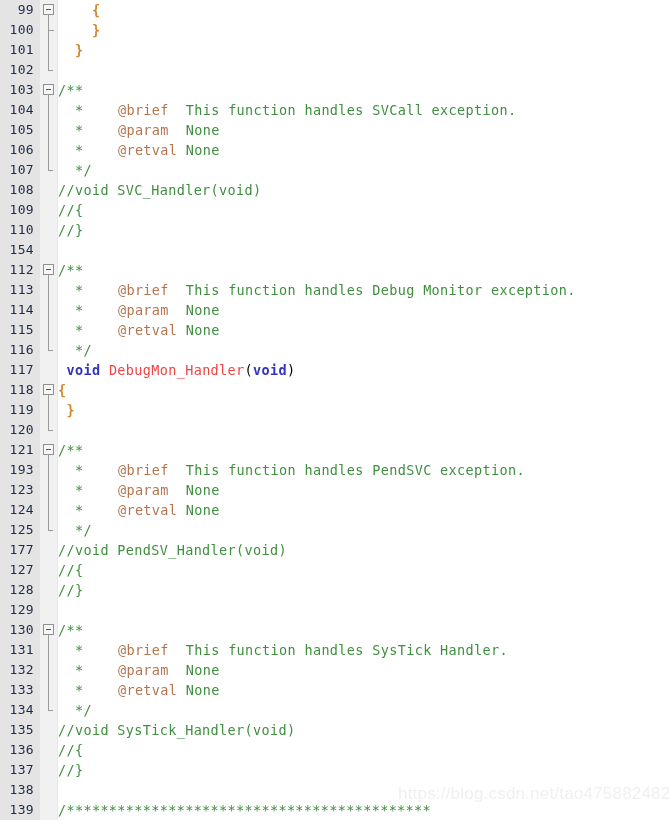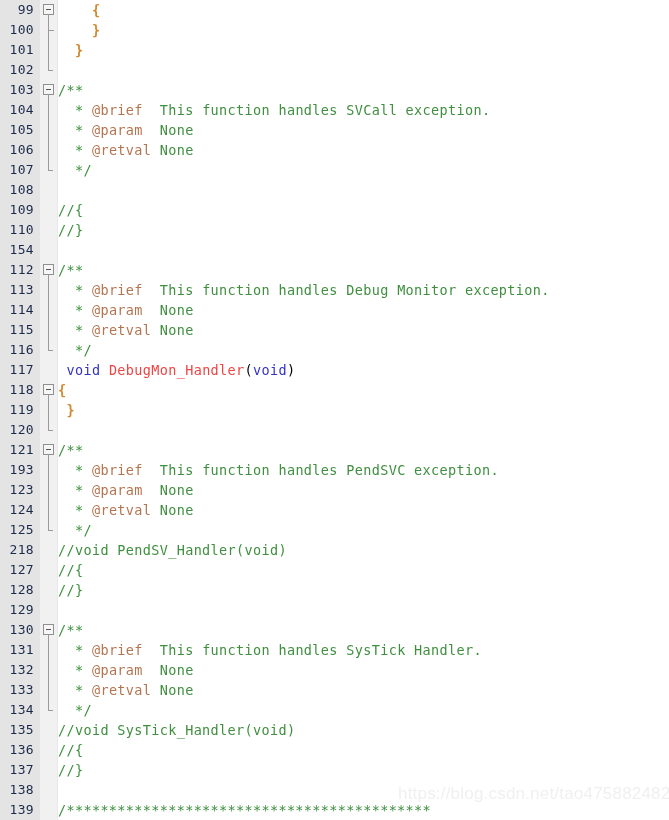--- a/index.html
+++ b/index.html
@@ -137,22 +137,22 @@
     left: 58px;
     top: 0;
     font-family: "DejaVu Sans Mono", monospace;
     font-size: 13.5px;
     letter-spacing: 0.35px;
     color: #000000;
   }
 
   
   .t-comment  { color: #3f8f3f; }
-  .t-doctag   { color: #b5744f; }
-  .t-keyword  { color: #3333c4; font-weight: normal; }
+  .t-doctag   { color: #b5744f; margin-left: 26px; }
+  .t-keyword  { color: #3333c4; font-weight: bold; }
   .t-ident    { color: #ef4444; }
   .t-punct    { color: #000000; }
   .t-brace    { color: #d08a33; font-weight: bold; }
 
   
   .watermark {
     position: absolute;
     left: 398px;
     top: 784px;
     font-family: "Liberation Sans", sans-serif;
@@ -175,39 +175,39 @@
   <div class="rows" id="rows">
       <div class="row"><div class="lineno">99</div><div class="fold"><span class="box"></span><span class="vline from-box"></span></div><div class="code"><span class="t-punct">    </span><span class="t-brace">{</span></div></div>
       <div class="row"><div class="lineno">100</div><div class="fold"><span class="vline"></span><span class="tick"></span></div><div class="code"><span class="t-punct">    </span><span class="t-brace">}</span></div></div>
       <div class="row"><div class="lineno">101</div><div class="fold"><span class="vline"></span></div><div class="code"><span class="t-punct">  </span><span class="t-brace">}</span></div></div>
       <div class="row"><div class="lineno">102</div><div class="fold"><span class="corner"></span></div><div class="code"></div></div>
       <div class="row"><div class="lineno">103</div><div class="fold"><span class="box"></span><span class="vline from-box"></span></div><div class="code"><span class="t-comment">/**</span></div></div>
       <div class="row"><div class="lineno">104</div><div class="fold"><span class="vline"></span></div><div class="code"><span class="t-comment">  * </span><span class="t-doctag">@brief</span><span class="t-comment">  This function handles SVCall exception.</span></div></div>
       <div class="row"><div class="lineno">105</div><div class="fold"><span class="vline"></span></div><div class="code"><span class="t-comment">  * </span><span class="t-doctag">@param</span><span class="t-comment">  None</span></div></div>
       <div class="row"><div class="lineno">106</div><div class="fold"><span class="vline"></span></div><div class="code"><span class="t-comment">  * </span><span class="t-doctag">@retval</span><span class="t-comment"> None</span></div></div>
       <div class="row"><div class="lineno">107</div><div class="fold"><span class="corner"></span></div><div class="code"><span class="t-comment">  */</span></div></div>
-      <div class="row"><div class="lineno">108</div><div class="fold"></div></div>
+      <div class="row"><div class="lineno">108</div><div class="fold"></div><div class="code"><span class="t-comment">//void SVC_Handler(void)</span></div></div>
       <div class="row"><div class="lineno">109</div><div class="fold"></div><div class="code"><span class="t-comment">//{</span></div></div>
       <div class="row"><div class="lineno">110</div><div class="fold"></div><div class="code"><span class="t-comment">//}</span></div></div>
       <div class="row"><div class="lineno">154</div><div class="fold"></div><div class="code"></div></div>
       <div class="row"><div class="lineno">112</div><div class="fold"><span class="box"></span><span class="vline from-box"></span></div><div class="code"><span class="t-comment">/**</span></div></div>
       <div class="row"><div class="lineno">113</div><div class="fold"><span class="vline"></span></div><div class="code"><span class="t-comment">  * </span><span class="t-doctag">@brief</span><span class="t-comment">  This function handles Debug Monitor exception.</span></div></div>
       <div class="row"><div class="lineno">114</div><div class="fold"><span class="vline"></span></div><div class="code"><span class="t-comment">  * </span><span class="t-doctag">@param</span><span class="t-comment">  None</span></div></div>
       <div class="row"><div class="lineno">115</div><div class="fold"><span class="vline"></span></div><div class="code"><span class="t-comment">  * </span><span class="t-doctag">@retval</span><span class="t-comment"> None</span></div></div>
       <div class="row"><div class="lineno">116</div><div class="fold"><span class="corner"></span></div><div class="code"><span class="t-comment">  */</span></div></div>
       <div class="row"><div class="lineno">117</div><div class="fold"></div><div class="code"><span class="t-punct"> </span><span class="t-keyword">void</span><span class="t-ident"> DebugMon_Handler</span><span class="t-punct">(</span><span class="t-keyword">void</span><span class="t-punct">)</span></div></div>
       <div class="row"><div class="lineno">118</div><div class="fold"><span class="box"></span><span class="vline from-box"></span></div><div class="code"><span class="t-brace">{</span></div></div>
       <div class="row"><div class="lineno">119</div><div class="fold"><span class="vline"></span></div><div class="code"><span class="t-brace"> }</span></div></div>
       <div class="row"><div class="lineno">120</div><div class="fold"><span class="corner"></span></div><div class="code"></div></div>
       <div class="row"><div class="lineno">121</div><div class="fold"><span class="box"></span><span class="vline from-box"></span></div><div class="code"><span class="t-comment">/**</span></div></div>
       <div class="row"><div class="lineno">193</div><div class="fold"><span class="vline"></span></div><div class="code"><span class="t-comment">  * </span><span class="t-doctag">@brief</span><span class="t-comment">  This function handles PendSVC exception.</span></div></div>
       <div class="row"><div class="lineno">123</div><div class="fold"><span class="vline"></span></div><div class="code"><span class="t-comment">  * </span><span class="t-doctag">@param</span><span class="t-comment">  None</span></div></div>
       <div class="row"><div class="lineno">124</div><div class="fold"><span class="vline"></span></div><div class="code"><span class="t-comment">  * </span><span class="t-doctag">@retval</span><span class="t-comment"> None</span></div></div>
       <div class="row"><div class="lineno">125</div><div class="fold"><span class="corner"></span></div><div class="code"><span class="t-comment">  */</span></div></div>
-      <div class="row"><div class="lineno">218</div><div class="fold"></div><div class="code"><span class="t-comment">//void PendSV_Handler(void)</span></div></div>
+      <div class="row"><div class="lineno">177</div><div class="fold"></div><div class="code"><span class="t-comment">//void PendSV_Handler(void)</span></div></div>
       <div class="row"><div class="lineno">127</div><div class="fold"></div><div class="code"><span class="t-comment">//{</span></div></div>
       <div class="row"><div class="lineno">128</div><div class="fold"></div><div class="code"><span class="t-comment">//}</span></div></div>
       <div class="row"><div class="lineno">129</div><div class="fold"></div><div class="code"></div></div>
       <div class="row"><div class="lineno">130</div><div class="fold"><span class="box"></span><span class="vline from-box"></span></div><div class="code"><span class="t-comment">/**</span></div></div>
       <div class="row"><div class="lineno">131</div><div class="fold"><span class="vline"></span></div><div class="code"><span class="t-comment">  * </span><span class="t-doctag">@brief</span><span class="t-comment">  This function handles SysTick Handler.</span></div></div>
       <div class="row"><div class="lineno">132</div><div class="fold"><span class="vline"></span></div><div class="code"><span class="t-comment">  * </span><span class="t-doctag">@param</span><span class="t-comment">  None</span></div></div>
       <div class="row"><div class="lineno">133</div><div class="fold"><span class="vline"></span></div><div class="code"><span class="t-comment">  * </span><span class="t-doctag">@retval</span><span class="t-comment"> None</span></div></div>
       <div class="row"><div class="lineno">134</div><div class="fold"><span class="corner"></span></div><div class="code"><span class="t-comment">  */</span></div></div>
       <div class="row"><div class="lineno">135</div><div class="fold"></div><div class="code"><span class="t-comment">//void SysTick_Handler(void)</span></div></div>
       <div class="row"><div class="lineno">136</div><div class="fold"></div><div class="code"><span class="t-comment">//{</span></div></div>

